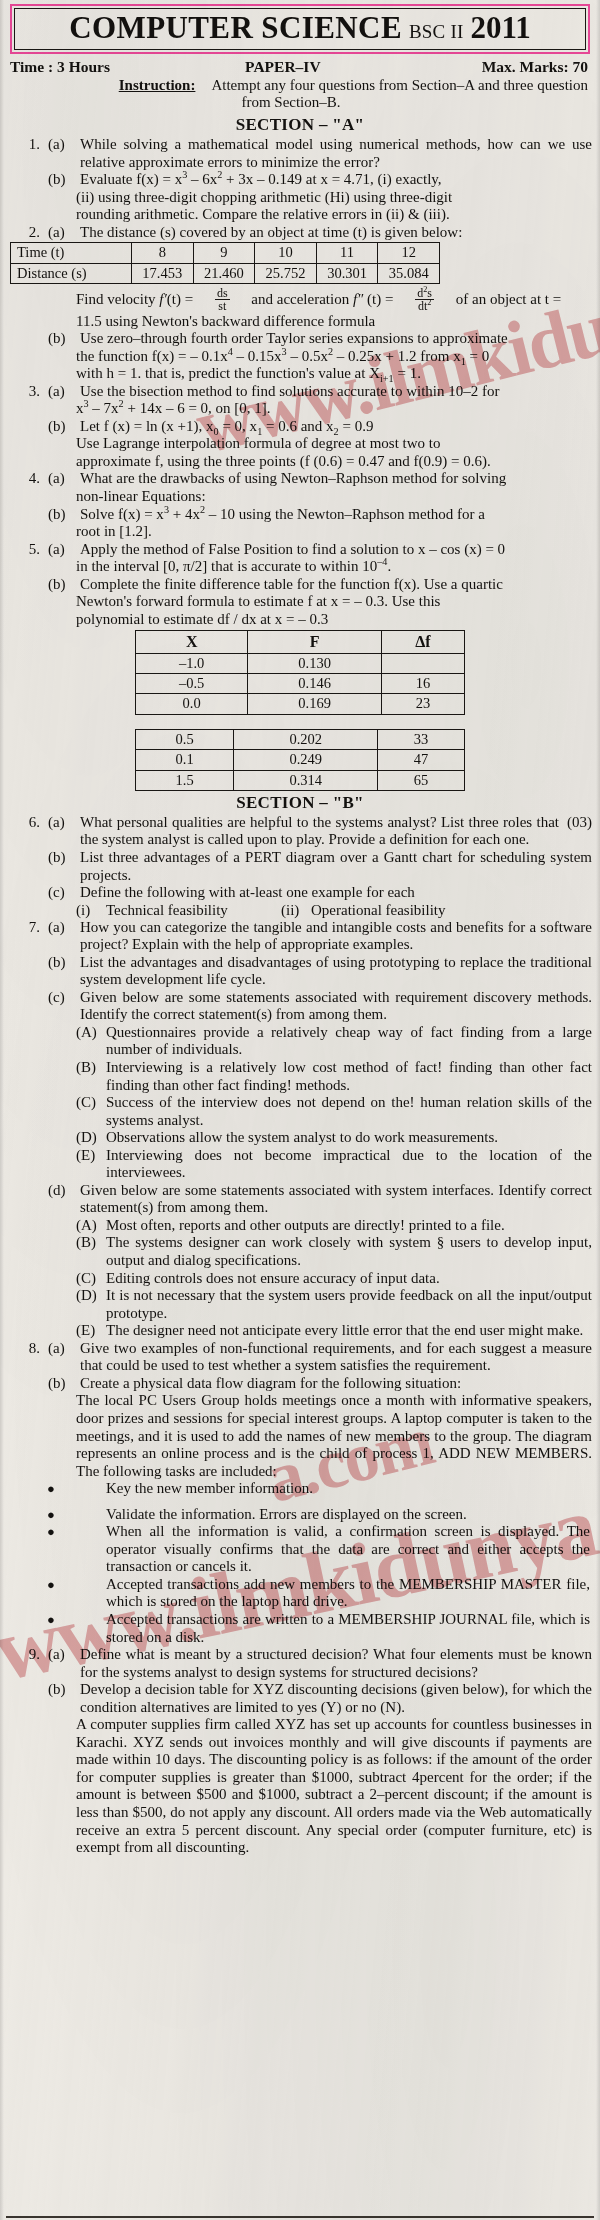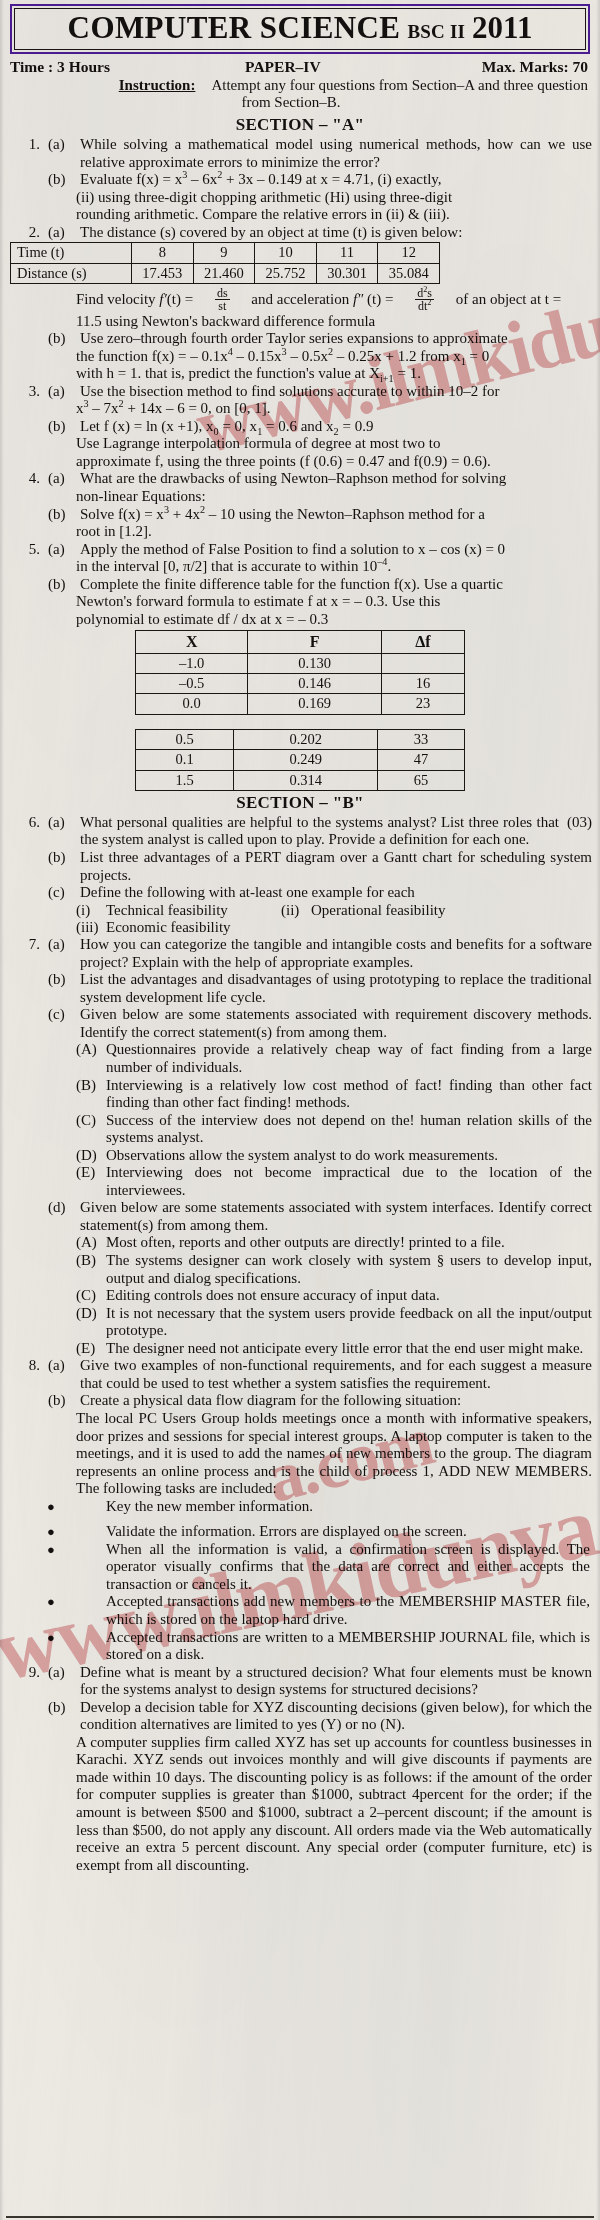--- a/index.html
+++ b/index.html
@@ -21,31 +21,31 @@
       radial-gradient(ellipse at 75% 88%, rgba(0,0,0,.05), transparent 45%),
       linear-gradient(95deg, rgba(255,255,255,.25), rgba(0,0,0,.03) 55%, rgba(255,255,255,.18));
     mix-blend-mode:multiply;
     opacity:.85;
   }
   .page{position:absolute; inset:0; padding:0 6px; box-sizing:border-box; z-index:10;}
 
   
   .banner{
     margin:4px 4px 0 4px;
-    border:2px solid #4c1d95;
+    border:2px solid #ec4899;
     padding:2px;
   }
   .banner-inner{
     border:1px solid #191613;
     padding:1px 8px 3px 8px;
     display:flex; align-items:baseline; justify-content:center; gap:7px;
     white-space:nowrap;
   }
   .ttl-main{font-size:31px; font-weight:bold; letter-spacing:.4px; line-height:1.05;}
-  .ttl-sub{font-size:19px; font-weight:bold; letter-spacing:.2px;}
+  .ttl-sub{font-size:19px; font-weight:normal; letter-spacing:.2px;}
   .ttl-year{font-size:31px; font-weight:bold; letter-spacing:0;}
 
   
   .metarow{
     display:flex; justify-content:space-between; align-items:baseline;
     font-weight:bold; font-size:15.5px;
     margin:4px 6px 0 4px;
   }
   .metarow .mid{ margin-left:-26px; }
   .instr{
@@ -322,24 +322,20 @@
   <div class="twocol">
     <span class="c1">
       <span style="flex:0 0 30px;">(i)</span>
       <span>Technical feasibility</span>
     </span>
     <span class="c2">
       <span style="flex:0 0 30px;">(ii)</span>
       <span>Operational feasibility</span>
     </span>
   </div>
-  <div class="sub">
-    <span class="sub-lbl">(iii)</span>
-    <span class="sub-txt">Economic feasibility</span>
-  </div>
 
   <div class="q">
     <span class="q-num">7.</span>
     <span class="q-part">(a)</span>
     <span class="q-body">How you can categorize the tangible and intangible costs and benefits for a software project? Explain with the help of appropriate examples.</span>
   </div>
   <div class="q">
     <span class="q-num"></span>
     <span class="q-part">(b)</span>
     <span class="q-body">List the advantages and disadvantages of using prototyping to replace the traditional system development life cycle.</span>

